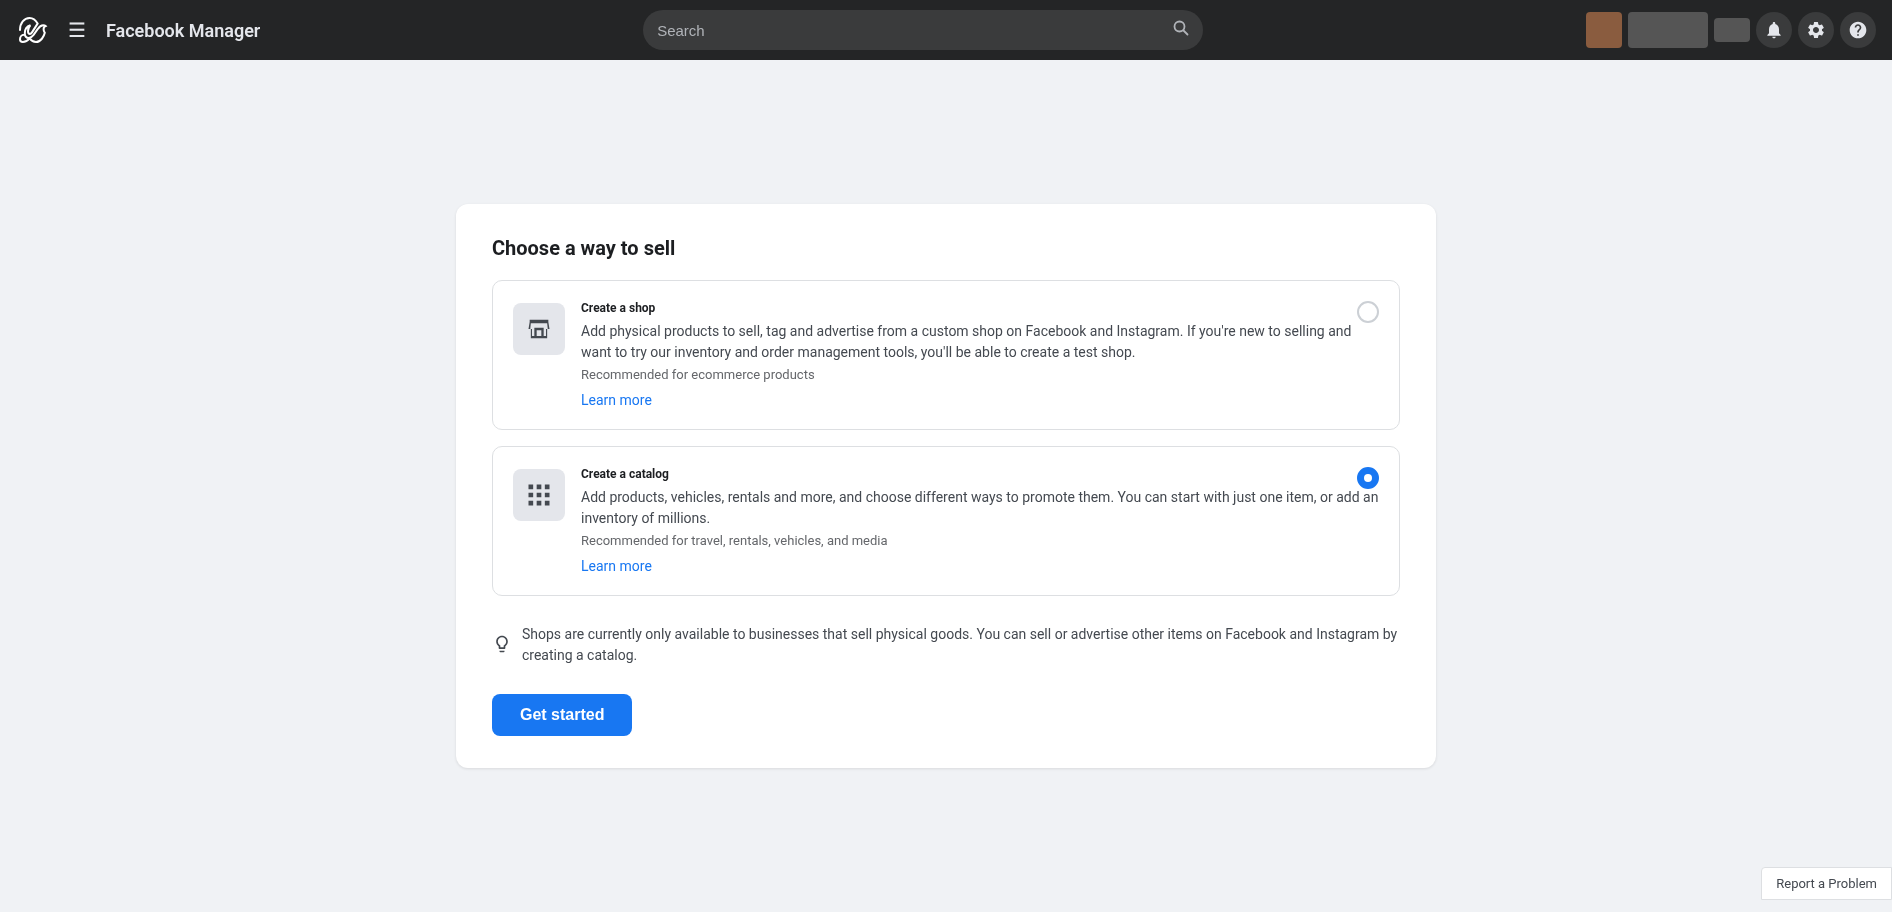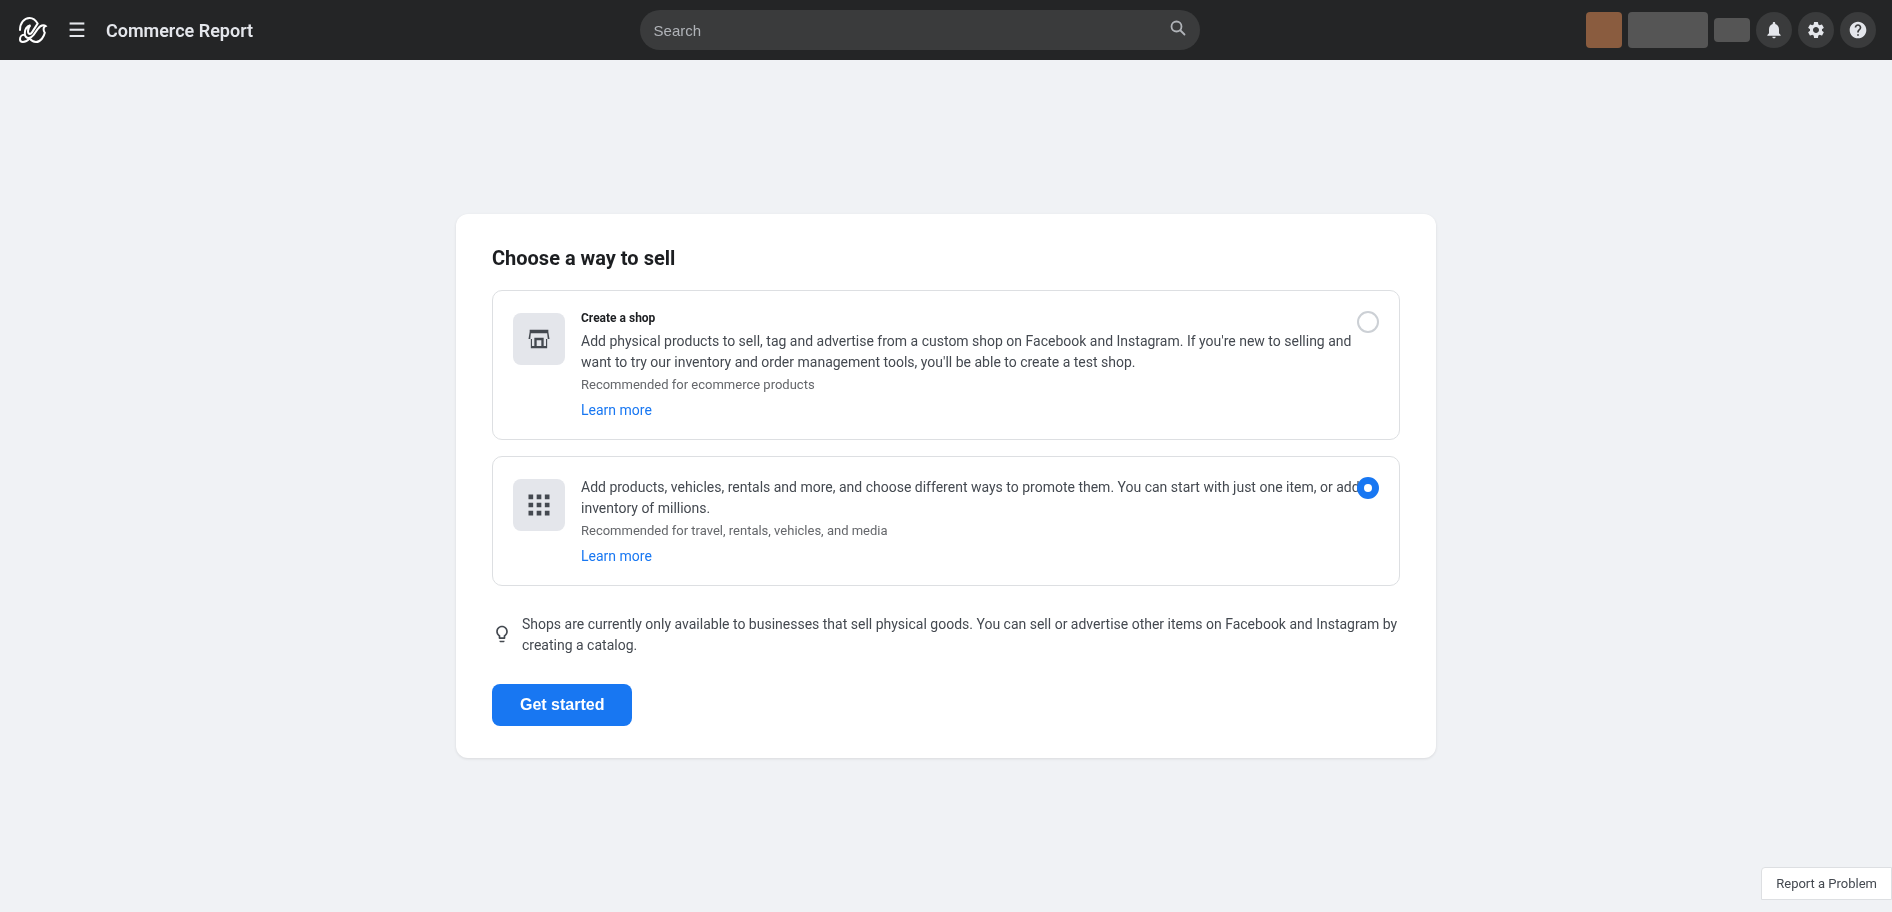--- a/index.html
+++ b/index.html
@@ -308,21 +308,21 @@
 <nav class="topnav">
 
   <div class="topnav-logo">
     <svg viewBox="0 0 40 40" xmlns="http://www.w3.org/2000/svg">
       <path d="M5 20C5 11.5 10 5 17 5C21.5 5 24.5 7.5 27 12L20 23C19 24.5 18.5 25 17.5 25C16 25 15 23.5 15 21.5C15 18 16.5 15.5 18 14C16.5 14.5 11 17 11 24C11 27.5 13 30 16 30C18.5 30 20 28.5 22 26L27 19C29 16 31 14 34 14C36 14 37 15 37 15C35.5 15.5 34.5 17 34.5 19C34.5 21.5 36 23.5 36 23.5C35 28 31 35 25 35C21 35 18.5 32.5 17 30.5C14.5 33.5 11.5 35 8.5 35C6.5 35 5 33.5 5 31.5C5 28.5 7 26 10 26" fill="none" stroke="white" stroke-width="2.5" stroke-linecap="round"></path>
     </svg>
   </div>
 
   <span class="topnav-menu-icon">☰</span>
 
-  <span class="topnav-title">Commerce Report</span>
+  <span class="topnav-title">Facebook Manager</span>
 
   <div class="topnav-search-container">
     <div class="topnav-search-box">
       <input type="text" placeholder="Search" style="">
       <span class="topnav-search-icon">
         <svg width="16" height="16" viewBox="0 0 16 16" fill="none">
           <circle cx="6.5" cy="6.5" r="5" stroke="#b0b3b8" stroke-width="1.8"></circle>
           <line x1="10.5" y1="10.5" x2="14.5" y2="14.5" stroke="#b0b3b8" stroke-width="1.8" stroke-linecap="round"></line>
         </svg>
       </span>
@@ -370,20 +370,21 @@
       <div class="option-radio"></div>
     </div>
 
     <div class="option-card">
       <div class="option-icon-wrap">
         <svg viewBox="0 0 24 24" xmlns="http://www.w3.org/2000/svg">
           <path d="M3 3h4v4H3V3zm0 7h4v4H3v-4zm0 7h4v4H3v-4zm7-14h4v4h-4V3zm0 7h4v4h-4v-4zm0 7h4v4h-4v-4zm7-14h4v4h-4V3zm0 7h4v4h-4v-4zm0 7h4v4h-4v-4z"></path>
         </svg>
       </div>
       <div class="option-content">
+        <div class="option-title">Create a catalog</div>
         <div class="option-desc">Add products, vehicles, rentals and more, and choose different ways to promote them. You can start with just one item, or add an inventory of millions.</div>
         <div class="option-recommended">Recommended for travel, rentals, vehicles, and media</div>
         <a class="option-learn-more">Learn more</a>
       </div>
       <div class="option-radio selected"></div>
     </div>
 
     <div class="info-note">
       <span class="info-note-icon">
         <svg width="20" height="20" viewBox="0 0 24 24" fill="#444950">

